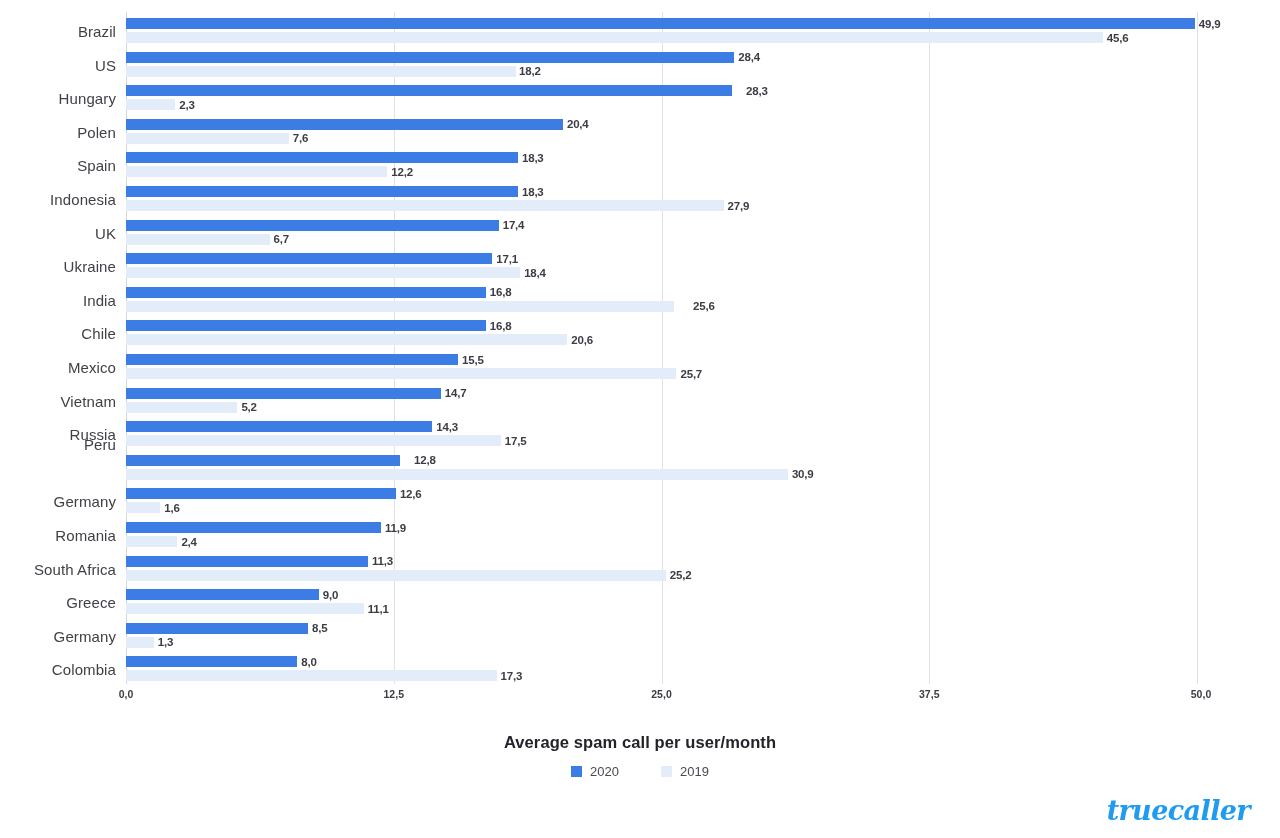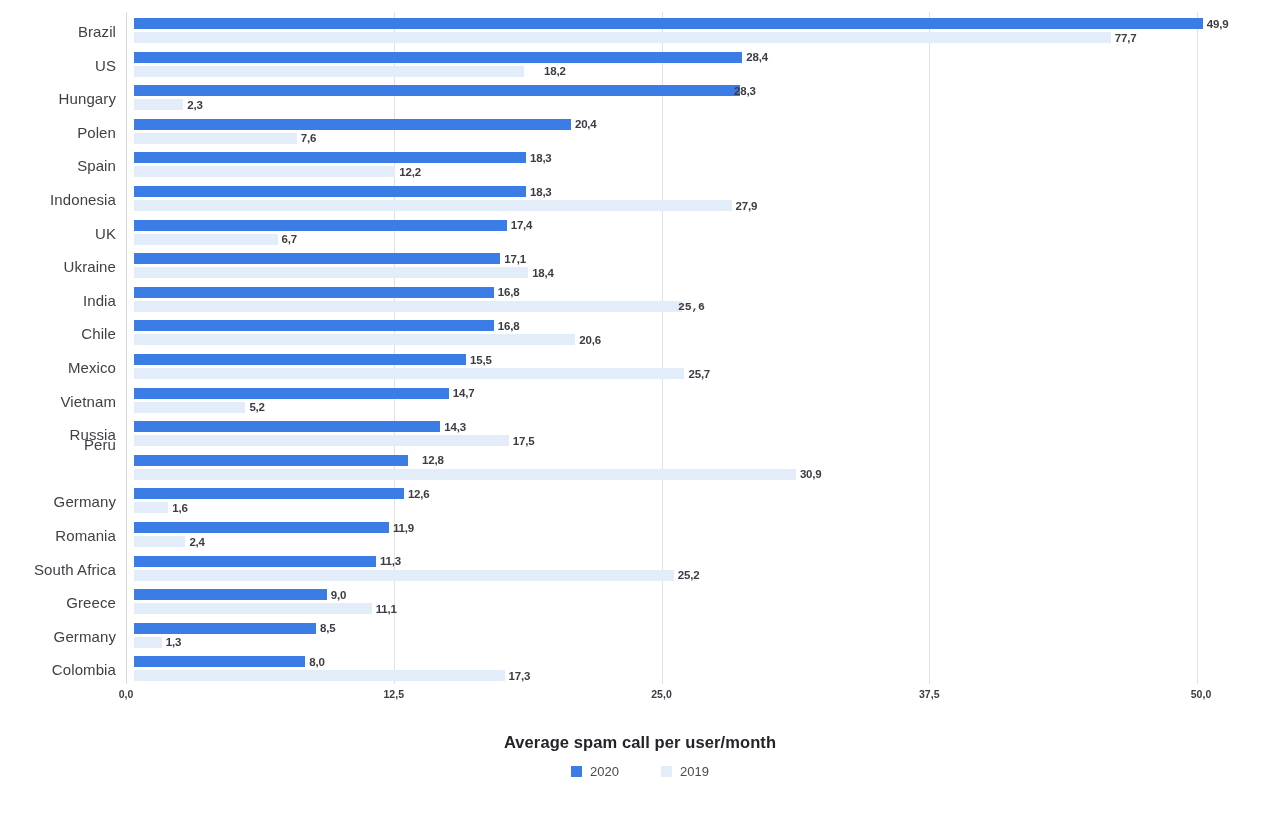--- a/index.html
+++ b/index.html
@@ -21,21 +21,21 @@
   .grid-layer { position: absolute; inset: 0; pointer-events: none; }
   .gridline {
     position: absolute; top: 0; bottom: 0;
     width: 1px; background: #e1e1e4;
   }
   .axis-baseline {
     position: absolute; left: 0; top: 0; bottom: 0;
     width: 1px; background: #d8d8dc;
   }
 
-  .rows { position: absolute; inset: 0; margin-left: 8px; }
+  .rows { position: absolute; inset: 0; }
   .row {
     position: absolute; left: 0; right: -200px;
     height: 30px;
   }
   .bar-wrap { position: relative; height: 11px; }
   .bar {
     position: absolute; left: 0; top: 0; height: 11px;
     border-radius: 0;
   }
   .bar.y2020 { background: #3b7ce5; }
@@ -148,37 +148,37 @@
         <div class="gridline" style="left: 1071px;"></div>
       </div>
     <div class="rows">
         <div class="row" style="top: 6px;">
           <div class="bar-wrap">
             <div class="bar y2020" style="width: 1068.86px;"></div>
             <div class="bar-value" style="left: 1072.86px;">49,9</div>
           </div>
           <div class="bar-wrap second">
             <div class="bar y2019" style="width: 976.752px;"></div>
-            <div class="bar-value" style="left: 980.752px;">77,7</div>
+            <div class="bar-value" style="left: 980.752px;">45,6</div>
           </div>
         </div>
         <div class="row" style="top: 39.6px;">
           <div class="bar-wrap">
             <div class="bar y2020" style="width: 608.328px;"></div>
             <div class="bar-value" style="left: 612.328px;">28,4</div>
           </div>
           <div class="bar-wrap second">
             <div class="bar y2019" style="width: 389.844px;"></div>
-            <div class="bar-value" style="left: 410px;">18,2</div>
+            <div class="bar-value" style="left: 393px;">18,2</div>
           </div>
         </div>
         <div class="row" style="top: 73.2px;">
           <div class="bar-wrap">
             <div class="bar y2020" style="width: 606.186px;"></div>
-            <div class="bar-value" style="left: 600px;">28,3</div>
+            <div class="bar-value" style="left: 620px;">28,3</div>
           </div>
           <div class="bar-wrap second">
             <div class="bar y2019" style="width: 49.266px;"></div>
             <div class="bar-value" style="left: 53.266px;">2,3</div>
           </div>
         </div>
         <div class="row" style="top: 106.8px;">
           <div class="bar-wrap">
             <div class="bar y2020" style="width: 436.968px;"></div>
             <div class="bar-value" style="left: 440.968px;">20,4</div>
@@ -228,21 +228,21 @@
             <div class="bar-value" style="left: 398.128px;">18,4</div>
           </div>
         </div>
         <div class="row" style="top: 274.8px;">
           <div class="bar-wrap">
             <div class="bar y2020" style="width: 359.856px;"></div>
             <div class="bar-value" style="left: 363.856px;">16,8</div>
           </div>
           <div class="bar-wrap second">
             <div class="bar y2019" style="width: 548.352px;"></div>
-            <div class="bar-value" style="left: 544px; font-family: Liberation Mono, monospace;">25,6</div>
+            <div class="bar-value" style="left: 567px;">25,6</div>
           </div>
         </div>
         <div class="row" style="top: 308.4px;">
           <div class="bar-wrap">
             <div class="bar y2020" style="width: 359.856px;"></div>
             <div class="bar-value" style="left: 363.856px;">16,8</div>
           </div>
           <div class="bar-wrap second">
             <div class="bar y2019" style="width: 441.252px;"></div>
             <div class="bar-value" style="left: 445.252px;">20,6</div>
@@ -365,14 +365,17 @@
     <div class="legend-item">
       <span class="legend-swatch y2020"></span>
       <span class="legend-text">2020</span>
     </div>
     <div class="legend-item">
       <span class="legend-swatch y2019"></span>
       <span class="legend-text">2019</span>
     </div>
   </div>
 
+  <div class="brand">
+    <span class="brand-true">true</span><span>caller</span>
+  </div>
 
 </div>
 
 </body></html>

